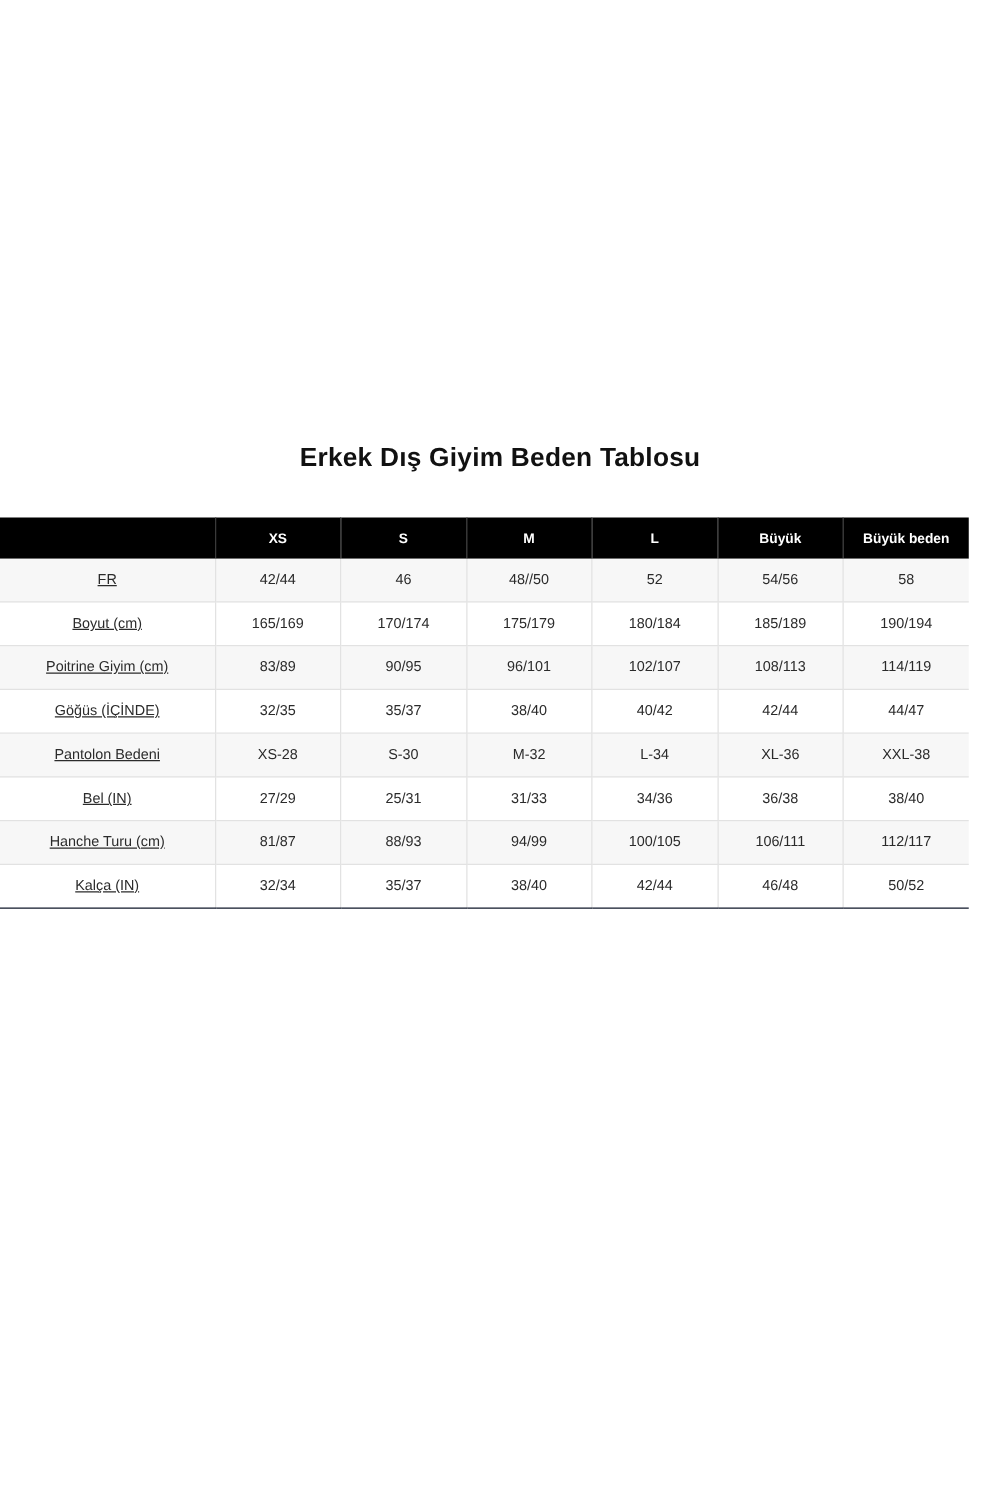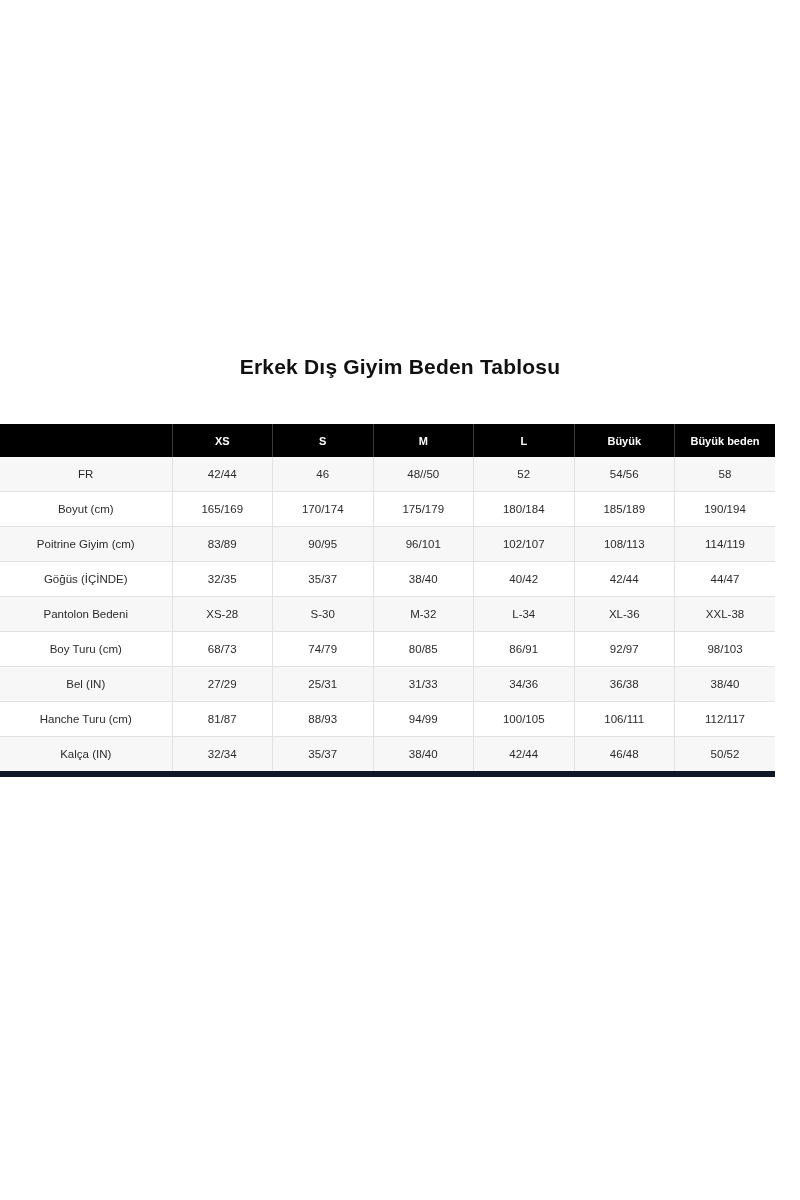--- a/index.html
+++ b/index.html
@@ -28,21 +28,21 @@
     left: 0;
     width: 800px;
     text-align: center;
     font-size: 21px;
     font-weight: bold;
     letter-spacing: 0.2px;
     color: #111111;
   }
   .table-wrap {
     position: absolute;
-    top: 424px;
+    top: 414px;
     left: 0px;
     width: 775px;
   }
   table.size-table {
     border-collapse: collapse;
     width: 775px;
     table-layout: fixed;
     font-size: 11.5px;
   }
   table.size-table thead th {
@@ -77,23 +77,24 @@
   }
   table.size-table tbody tr:nth-child(odd) td {
     background: #f7f7f7;
   }
   table.size-table tbody tr:nth-child(even) td {
     background: #ffffff;
   }
   table.size-table tbody td.rowlabel {
     text-align: center;
     color: #2b2b2b;
+    text-decoration: underline;
   }
   table.size-table tbody tr:last-child td {
-    border-bottom: 6px solid #0f172a;
+    border-bottom: 1px solid #0f172a;
   }
   col.c0 { width: 172px; }
   col.cx { width: 100.5px; }
 </style>
 </head>
 <body>
 
 <div class="page">
 
   <div class="title">Erkek Dış Giyim Beden Tablosu</div>
@@ -160,29 +161,20 @@
         <tr>
           <td class="rowlabel">Pantolon Bedeni</td>
           <td>XS-28</td>
           <td>S-30</td>
           <td>M-32</td>
           <td>L-34</td>
           <td>XL-36</td>
           <td>XXL-38</td>
         </tr>
         <tr>
-          <td class="rowlabel">Boy Turu (cm)</td>
-          <td>68/73</td>
-          <td>74/79</td>
-          <td>80/85</td>
-          <td>86/91</td>
-          <td>92/97</td>
-          <td>98/103</td>
-        </tr>
-        <tr>
           <td class="rowlabel">Bel (IN)</td>
           <td>27/29</td>
           <td>25/31</td>
           <td>31/33</td>
           <td>34/36</td>
           <td>36/38</td>
           <td>38/40</td>
         </tr>
         <tr>
           <td class="rowlabel">Hanche Turu (cm)</td>

